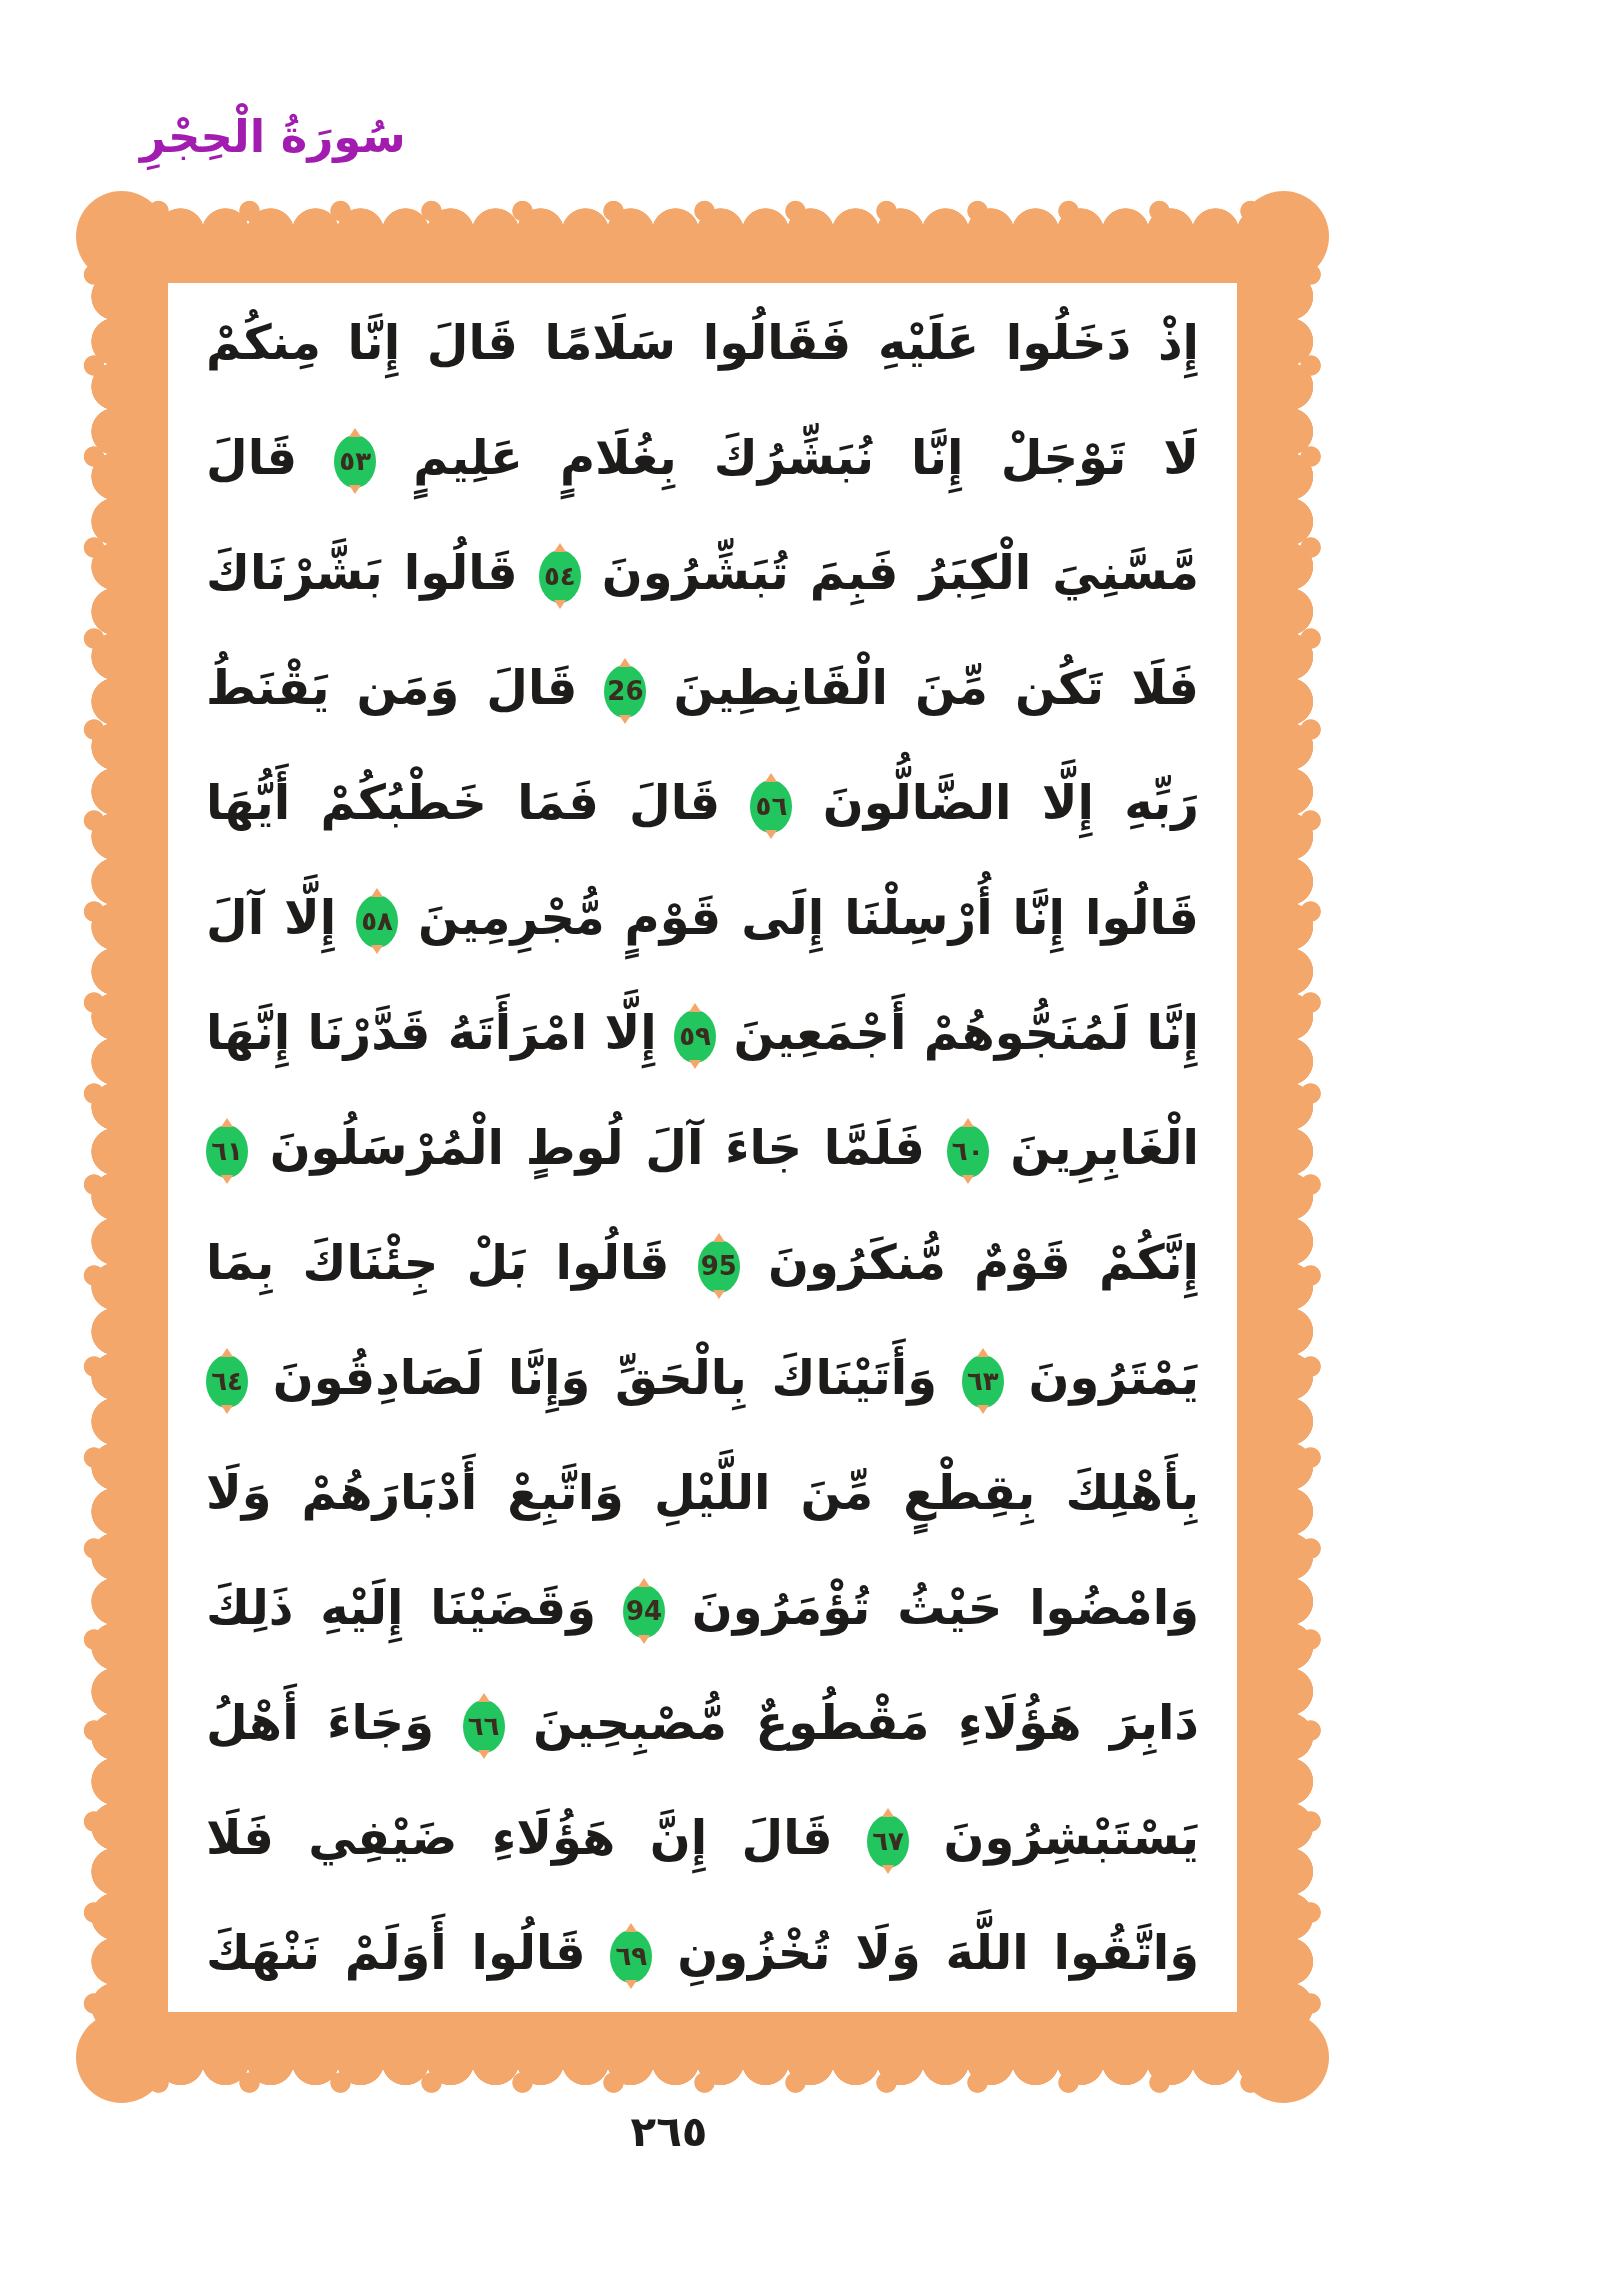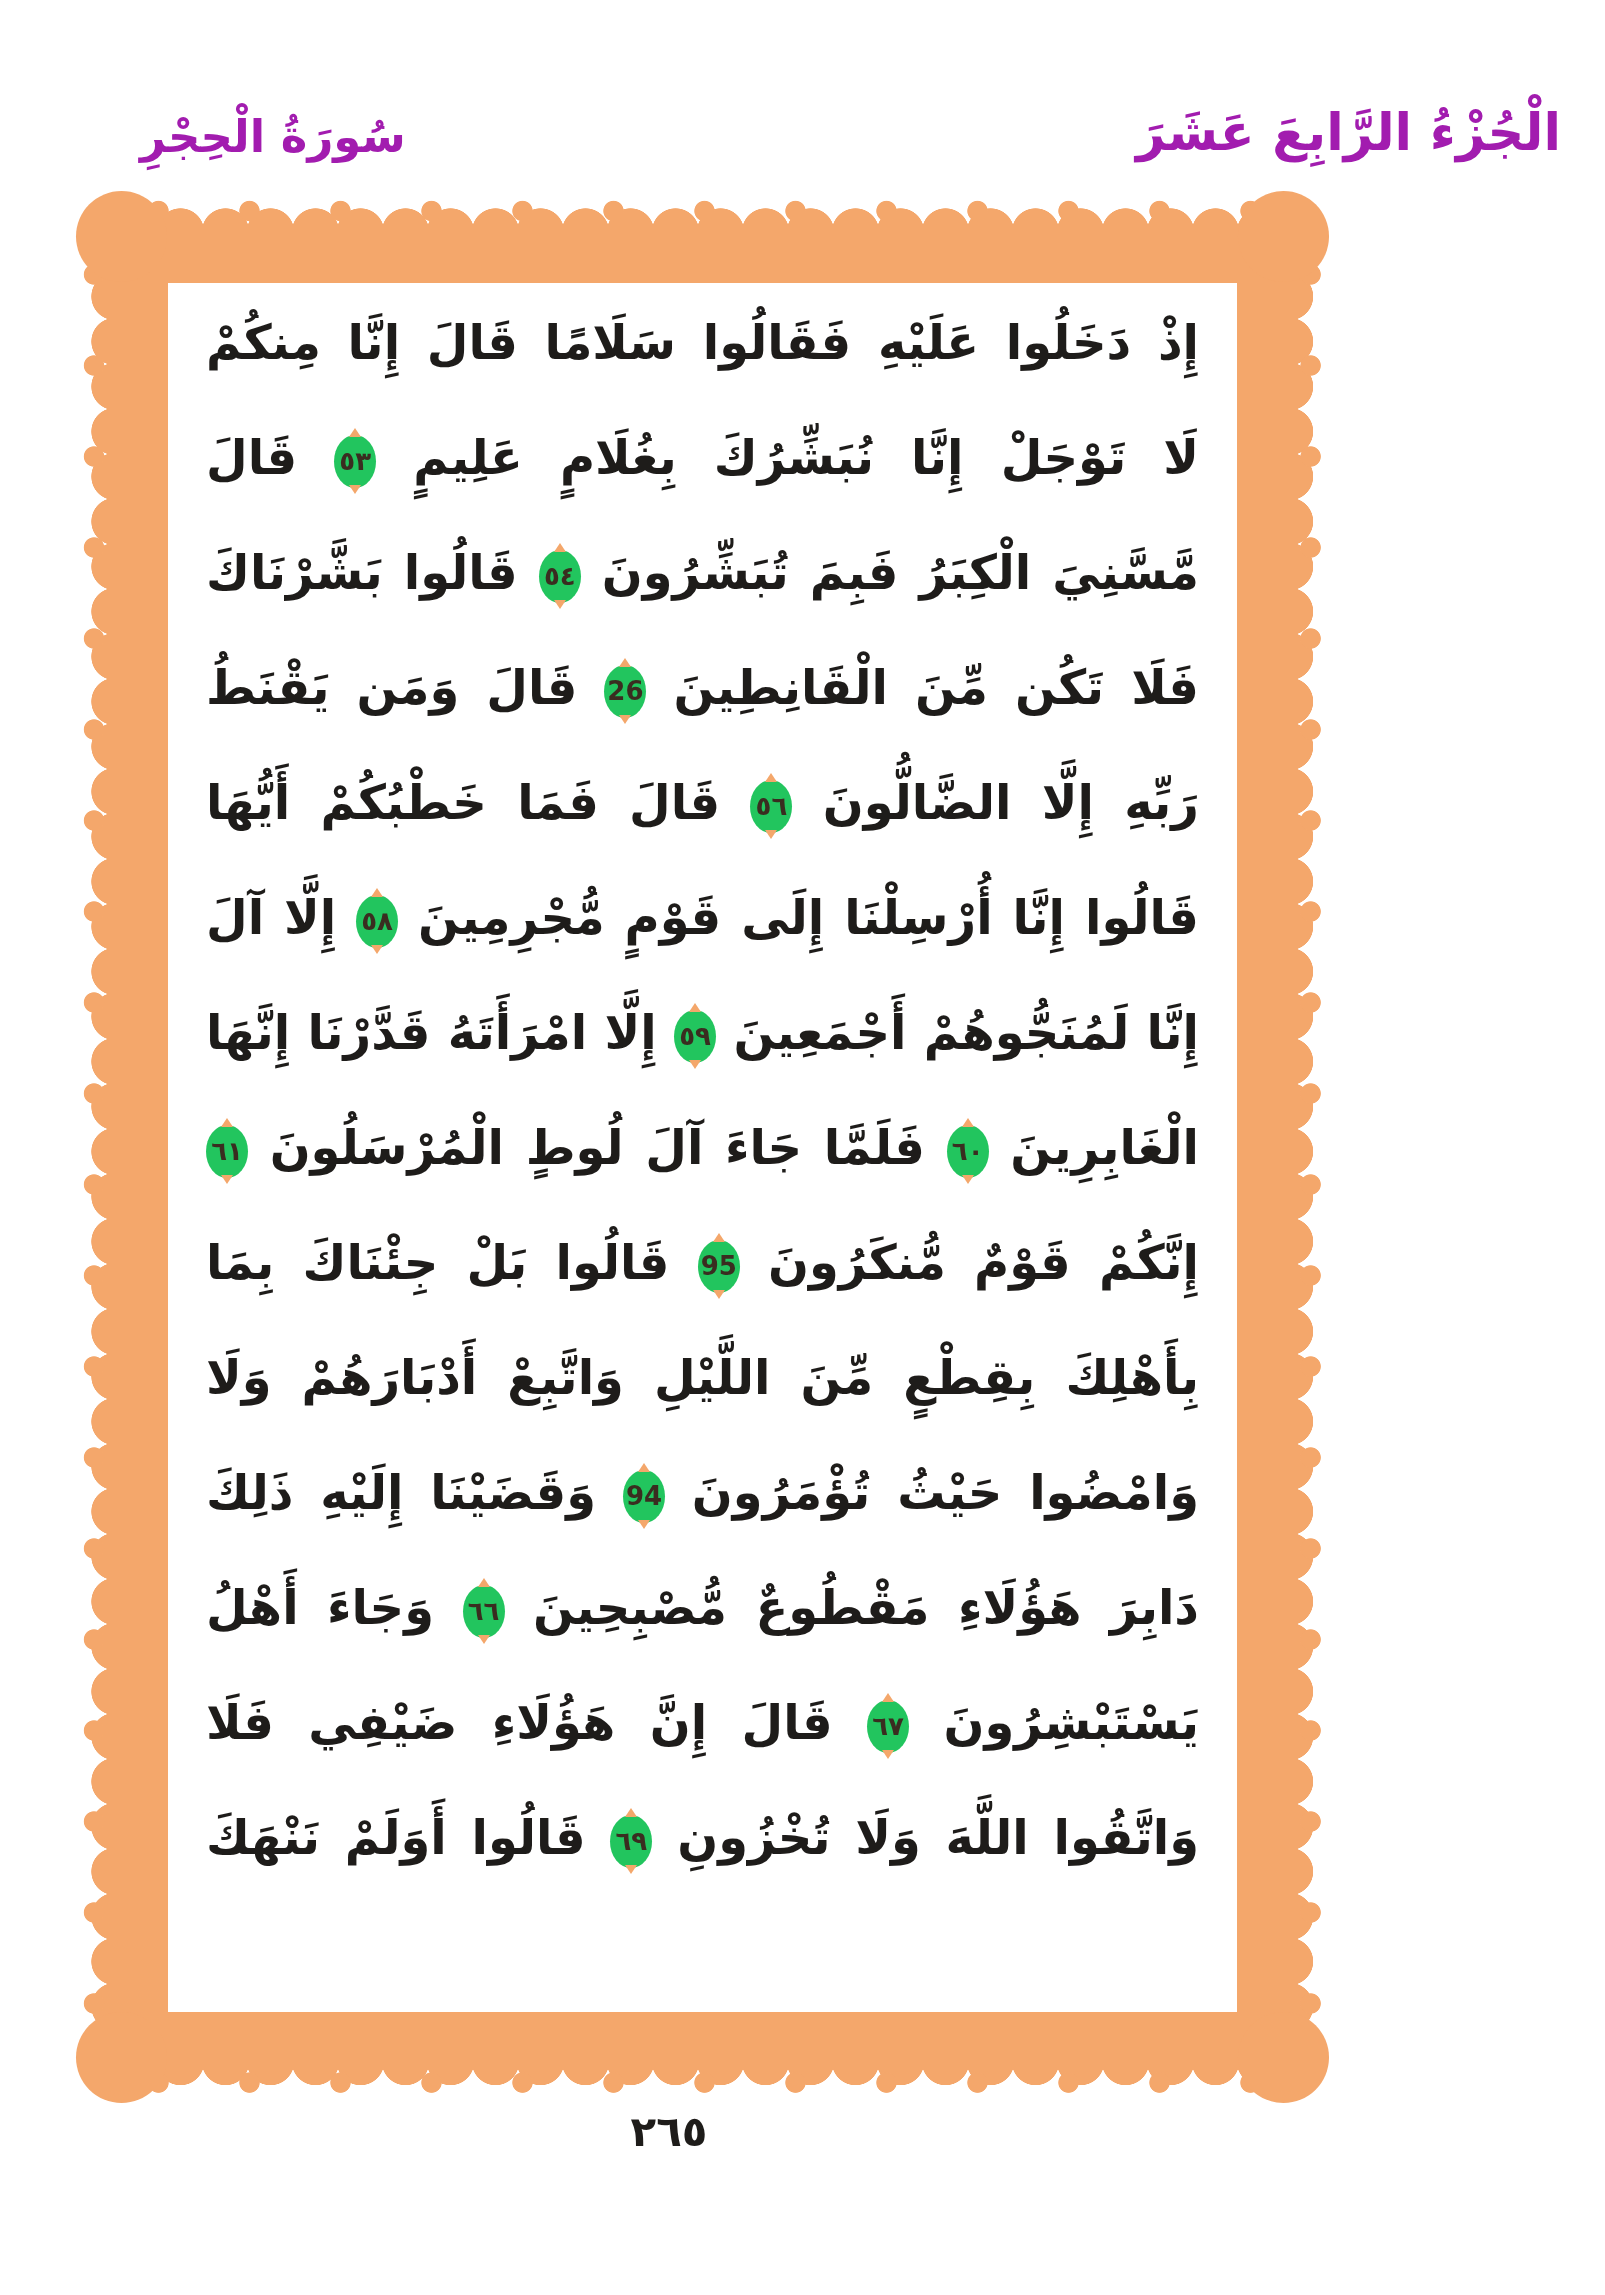--- a/index.html
+++ b/index.html
@@ -64,21 +64,20 @@
   
   .pagenum { position:absolute; left:80px; top:2107px; width:1178px;
              text-align:center; font-size:42px; font-weight:bold; color:#1e1c1a; }
 </style>
 </head>
 <body>
 
 <div class="page">
 
   <div class="hdr hdr-left">سُورَةُ الْحِجْرِ</div>
-  <div class="hdr hdr-right">الْجُزْءُ الرَّابِعَ عَشَرَ</div>
 
   <div class="band"></div>
   <div class="sc sc-top"></div>
   <div class="sc sc-bottom"></div>
   <div class="sc sc-left"></div>
   <div class="sc sc-right"></div>
   <div class="corner c-tl"></div>
   <div class="corner c-tr"></div>
   <div class="corner c-bl"></div>
   <div class="corner c-br"></div>
@@ -87,20 +86,21 @@
   <div class="text">
       <div class="line"><span class="seg">إِذْ دَخَلُوا عَلَيْهِ فَقَالُوا سَلَامًا قَالَ إِنَّا مِنكُمْ وَجِلُونَ</span>  </div>
       <div class="line"><span class="seg">لَا تَوْجَلْ إِنَّا نُبَشِّرُكَ بِغُلَامٍ عَلِيمٍ</span> <span class="vm">٥٣</span> <span class="seg">قَالَ أَبَشَّرْتُمُونِي عَلَى أَن</span></div>
       <div class="line"><span class="seg">مَّسَّنِيَ الْكِبَرُ فَبِمَ تُبَشِّرُونَ</span> <span class="vm">٥٤</span> <span class="seg">قَالُوا بَشَّرْنَاكَ بِالْحَقِّ</span></div>
       <div class="line"><span class="seg">فَلَا تَكُن مِّنَ الْقَانِطِينَ</span> <span class="vm">26</span> <span class="seg">قَالَ وَمَن يَقْنَطُ مِن رَّحْمَةِ</span></div>
       <div class="line"><span class="seg">رَبِّهِ إِلَّا الضَّالُّونَ</span> <span class="vm">٥٦</span> <span class="seg">قَالَ فَمَا خَطْبُكُمْ أَيُّهَا الْمُرْسَلُونَ</span> </div>
       <div class="line"><span class="seg">قَالُوا إِنَّا أُرْسِلْنَا إِلَى قَوْمٍ مُّجْرِمِينَ</span> <span class="vm">٥٨</span> <span class="seg">إِلَّا آلَ لُوطٍ</span></div>
       <div class="line"><span class="seg">إِنَّا لَمُنَجُّوهُمْ أَجْمَعِينَ</span> <span class="vm">٥٩</span> <span class="seg">إِلَّا امْرَأَتَهُ قَدَّرْنَا إِنَّهَا لَمِنَ</span></div>
       <div class="line"><span class="seg">الْغَابِرِينَ</span> <span class="vm">٦٠</span> <span class="seg">فَلَمَّا جَاءَ آلَ لُوطٍ الْمُرْسَلُونَ</span> <span class="vm">٦١</span> </div>
       <div class="line"><span class="seg">إِنَّكُمْ قَوْمٌ مُّنكَرُونَ</span> <span class="vm">95</span> <span class="seg">قَالُوا بَلْ جِئْنَاكَ بِمَا كَانُوا فِيهِ</span></div>
+      <div class="line"><span class="seg">يَمْتَرُونَ</span> <span class="vm">٦٣</span> <span class="seg">وَأَتَيْنَاكَ بِالْحَقِّ وَإِنَّا لَصَادِقُونَ</span> <span class="vm">٦٤</span> </div>
       <div class="line"><span class="seg">بِأَهْلِكَ بِقِطْعٍ مِّنَ اللَّيْلِ وَاتَّبِعْ أَدْبَارَهُمْ وَلَا يَلْتَفِتْ مِنكُمْ أَحَدٌ</span></div>
       <div class="line"><span class="seg">وَامْضُوا حَيْثُ تُؤْمَرُونَ</span> <span class="vm">94</span> <span class="seg">وَقَضَيْنَا إِلَيْهِ ذَلِكَ الْأَمْرَ أَنَّ</span></div>
       <div class="line"><span class="seg">دَابِرَ هَؤُلَاءِ مَقْطُوعٌ مُّصْبِحِينَ</span> <span class="vm">٦٦</span> <span class="seg">وَجَاءَ أَهْلُ الْمَدِينَةِ</span></div>
       <div class="line"><span class="seg">يَسْتَبْشِرُونَ</span> <span class="vm">٦٧</span> <span class="seg">قَالَ إِنَّ هَؤُلَاءِ ضَيْفِي فَلَا تَفْضَحُونِ</span> </div>
       <div class="line"><span class="seg">وَاتَّقُوا اللَّهَ وَلَا تُخْزُونِ</span> <span class="vm">٦٩</span> <span class="seg">قَالُوا أَوَلَمْ نَنْهَكَ عَنِ الْعَالَمِينَ</span> </div>
     </div>
 
   <div class="pagenum">٢٦٥</div>
 
 </div>

